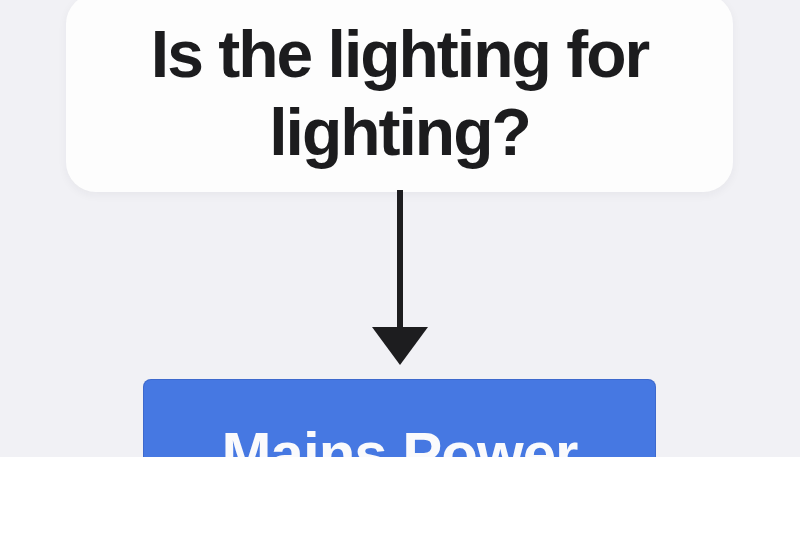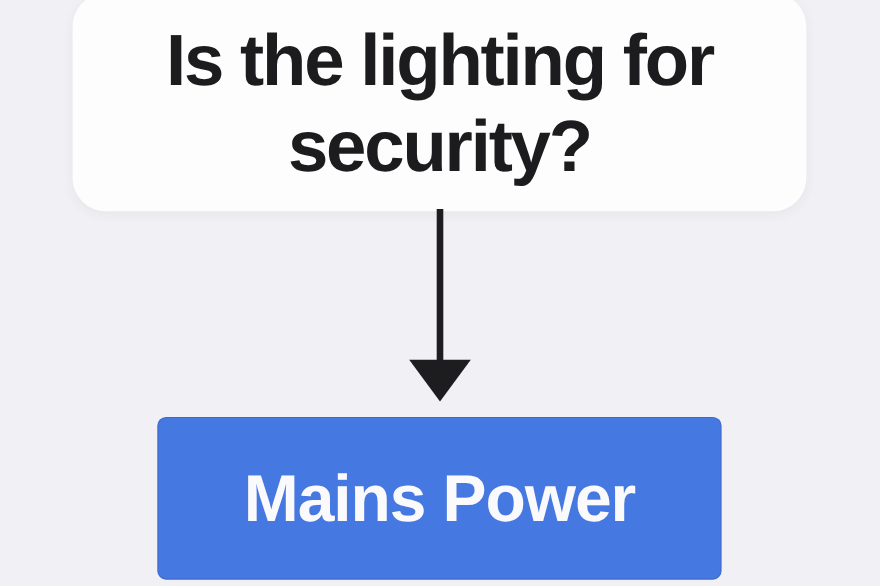--- a/index.html
+++ b/index.html
@@ -3,21 +3,21 @@
 <meta charset="utf-8">
 <style>
   html, body {
     margin: 0;
     padding: 0;
     background: #ffffff;
   }
   .stage {
     position: relative;
     width: 800px;
-    height: 533px;
+    height: 457px;
     overflow: hidden;
     background: var(--canvas-bg, #f1f1f5);
     font-family: "Liberation Sans", sans-serif;
   }
   .question-node {
     position: absolute;
     left: 66px;
     top: -6px;
     width: 667px;
     height: 198px;
@@ -75,21 +75,21 @@
   }
 </style>
 </head>
 <body>
 
 <div class="stage">
 
   <div class="question-node">
     <div class="question-text">
       <div>Is the lighting for</div>
-      <div>security?</div>
+      <div>lighting?</div>
     </div>
   </div>
 
   <div class="arrow-line"></div>
   <div class="arrow-head"></div>
 
   <div class="answer-node">
     <span class="answer-label">Mains Power</span>
   </div>
 

